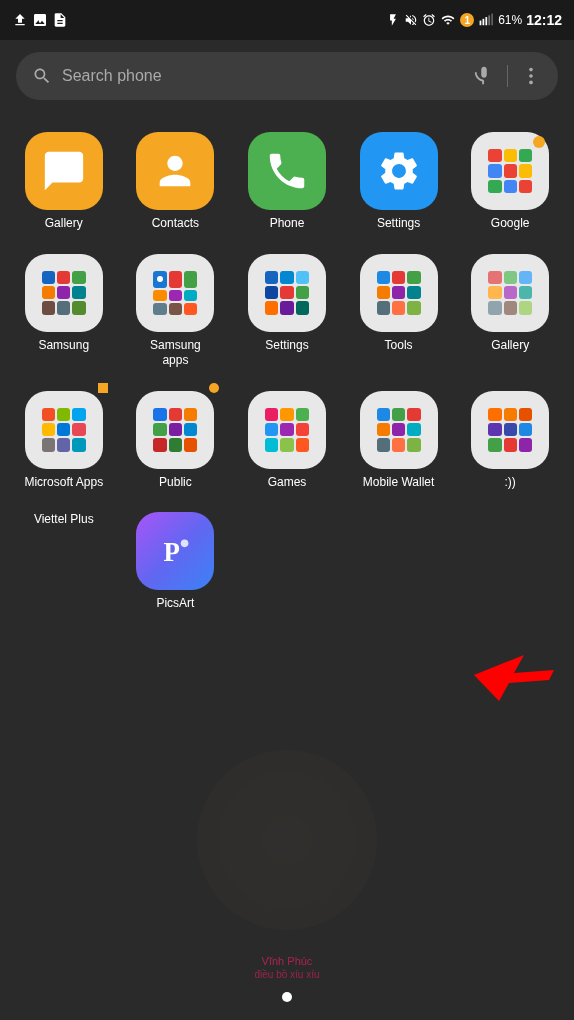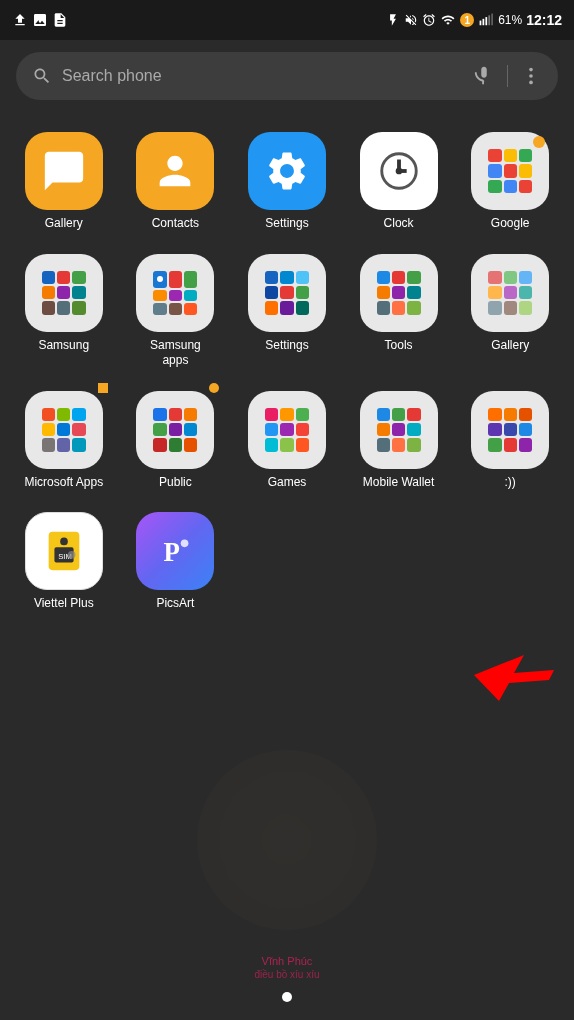--- a/index.html
+++ b/index.html
@@ -237,41 +237,38 @@
 
   <div class="app-item">
     <div class="app-icon bg-orange2">
       <svg class="icon-svg" viewBox="0 0 24 24" fill="white">
           <path d="M12 12c2.21 0 4-1.79 4-4s-1.79-4-4-4-4 1.79-4 4 1.79 4 4 4zm0 2c-2.67 0-8 1.34-8 4v2h16v-2c0-2.66-5.33-4-8-4z"></path>
         </svg>
     </div>
     <span class="app-label">Contacts</span>
   </div>
 
+  <div class="app-item">
+    <div class="app-icon bg-green">
+      <svg class="icon-svg" viewBox="0 0 24 24" fill="white">
+          <path d="M6.62 10.79c1.44 2.83 3.76 5.14 6.59 6.59l2.2-2.2c.27-.27.67-.36 1.02-.24 1.12.37 2.33.57 3.57.57.55 0 1 .45 1 1V20c0 .55-.45 1-1 1-9.39 0-17-7.61-17-17 0-.55.45-1 1-1h3.5c.55 0 1 .45 1 1 0 1.25.2 2.45.57 3.57.11.35.03.74-.25 1.02l-2.2 2.2z"></path>
+        </svg>
+    </div>
+    <span class="app-label">Phone</span>
+  </div>
 
   <div class="app-item">
     <div class="app-icon bg-blue">
       <svg class="icon-svg" viewBox="0 0 24 24" fill="white">
           <path d="M19.14 12.94c.04-.3.06-.61.06-.94 0-.32-.02-.64-.07-.94l2.03-1.58c.18-.14.23-.41.12-.61l-1.92-3.32c-.12-.22-.37-.29-.59-.22l-2.39.96c-.5-.38-1.03-.7-1.62-.94l-.36-2.54c-.04-.24-.24-.41-.48-.41h-3.84c-.24 0-.43.17-.47.41l-.36 2.54c-.59.24-1.13.57-1.62.94l-2.39-.96c-.22-.08-.47 0-.59.22L2.74 8.87c-.12.21-.08.47.12.61l2.03 1.58c-.05.3-.09.63-.09.94s.02.64.07.94l-2.03 1.58c-.18.14-.23.41-.12.61l1.92 3.32c.12.22.37.29.59.22l2.39-.96c.5.38 1.03.7 1.62.94l.36 2.54c.05.24.24.41.48.41h3.84c.24 0 .44-.17.47-.41l.36-2.54c.59-.24 1.13-.56 1.62-.94l2.39.96c.22.08.47 0 .59-.22l1.92-3.32c.12-.22.07-.47-.12-.61l-2.01-1.58zM12 15.6c-1.98 0-3.6-1.62-3.6-3.6s1.62-3.6 3.6-3.6 3.6 1.62 3.6 3.6-1.62 3.6-3.6 3.6z"></path>
         </svg>
     </div>
     <span class="app-label">Settings</span>
   </div>
 
-  <div class="app-item">
-    <div class="app-icon bg-white">
-      <svg class="icon-svg" viewBox="0 0 24 24" fill="none" stroke="#333" stroke-width="1.5">
-        <circle cx="12" cy="12" r="9" stroke="#555"></circle>
-        <line x1="12" y1="6" x2="12" y2="12" stroke="#333" stroke-width="2"></line>
-        <line x1="12" y1="12" x2="16" y2="12" stroke="#333" stroke-width="2"></line>
-        <circle cx="12" cy="12" r="1" fill="#333"></circle>
-      </svg>
-    </div>
-    <span class="app-label">Clock</span>
-  </div>
 
 
   <div class="app-item">
     <div class="app-icon bg-light" style="position:relative;">
       <div class="notif-dot"></div>
       <div style="display:grid;grid-template-columns:repeat(3,1fr);grid-template-rows:repeat(3,1fr);gap:2px;width:44px;height:44px;">
         <div style="background:#ea4335;border-radius:3px;"></div>
         <div style="background:#fbbc05;border-radius:3px;"></div>
         <div style="background:#34a853;border-radius:3px;"></div>
         <div style="background:#4285f4;border-radius:3px;"></div>
@@ -453,30 +450,20 @@
         <div style="background:#1e88e5;border-radius:3px;"></div>
         <div style="background:#43a047;border-radius:3px;"></div>
         <div style="background:#e53935;border-radius:3px;"></div>
         <div style="background:#8e24aa;border-radius:3px;"></div>
       </div>
     </div>
     <span class="app-label">:))</span>
   </div>
 
   <div class="app-item">
-    <div class="app-icon bg-white" style="border:1px solid #ddd;">
-
-      <svg class="icon-svg" viewBox="0 0 24 24">
-        <rect x="4" y="2" width="16" height="20" rx="2" fill="#f5c518"></rect>
-        <rect x="7" y="10" width="10" height="8" rx="1" fill="#333"></rect>
-        <circle cx="12" cy="7" r="2" fill="#333"></circle>
-        <text x="9" y="16" font-size="4" fill="#fff">SIM</text>
-        <circle cx="16" cy="14" r="2" fill="#888" opacity="0.7"></circle>
-      </svg>
-    </div>
     <span class="app-label">Viettel Plus</span>
   </div>
 
   <div class="app-item">
     <div class="app-icon" style="background:linear-gradient(135deg,#a855f7,#6366f1,#3b82f6);">
       <svg class="icon-svg" viewBox="0 0 24 24">
         <circle cx="12" cy="12" r="10" fill="none"></circle>
 
         <text x="6" y="17" font-size="14" font-weight="bold" fill="white" font-family="serif">P</text>
 

